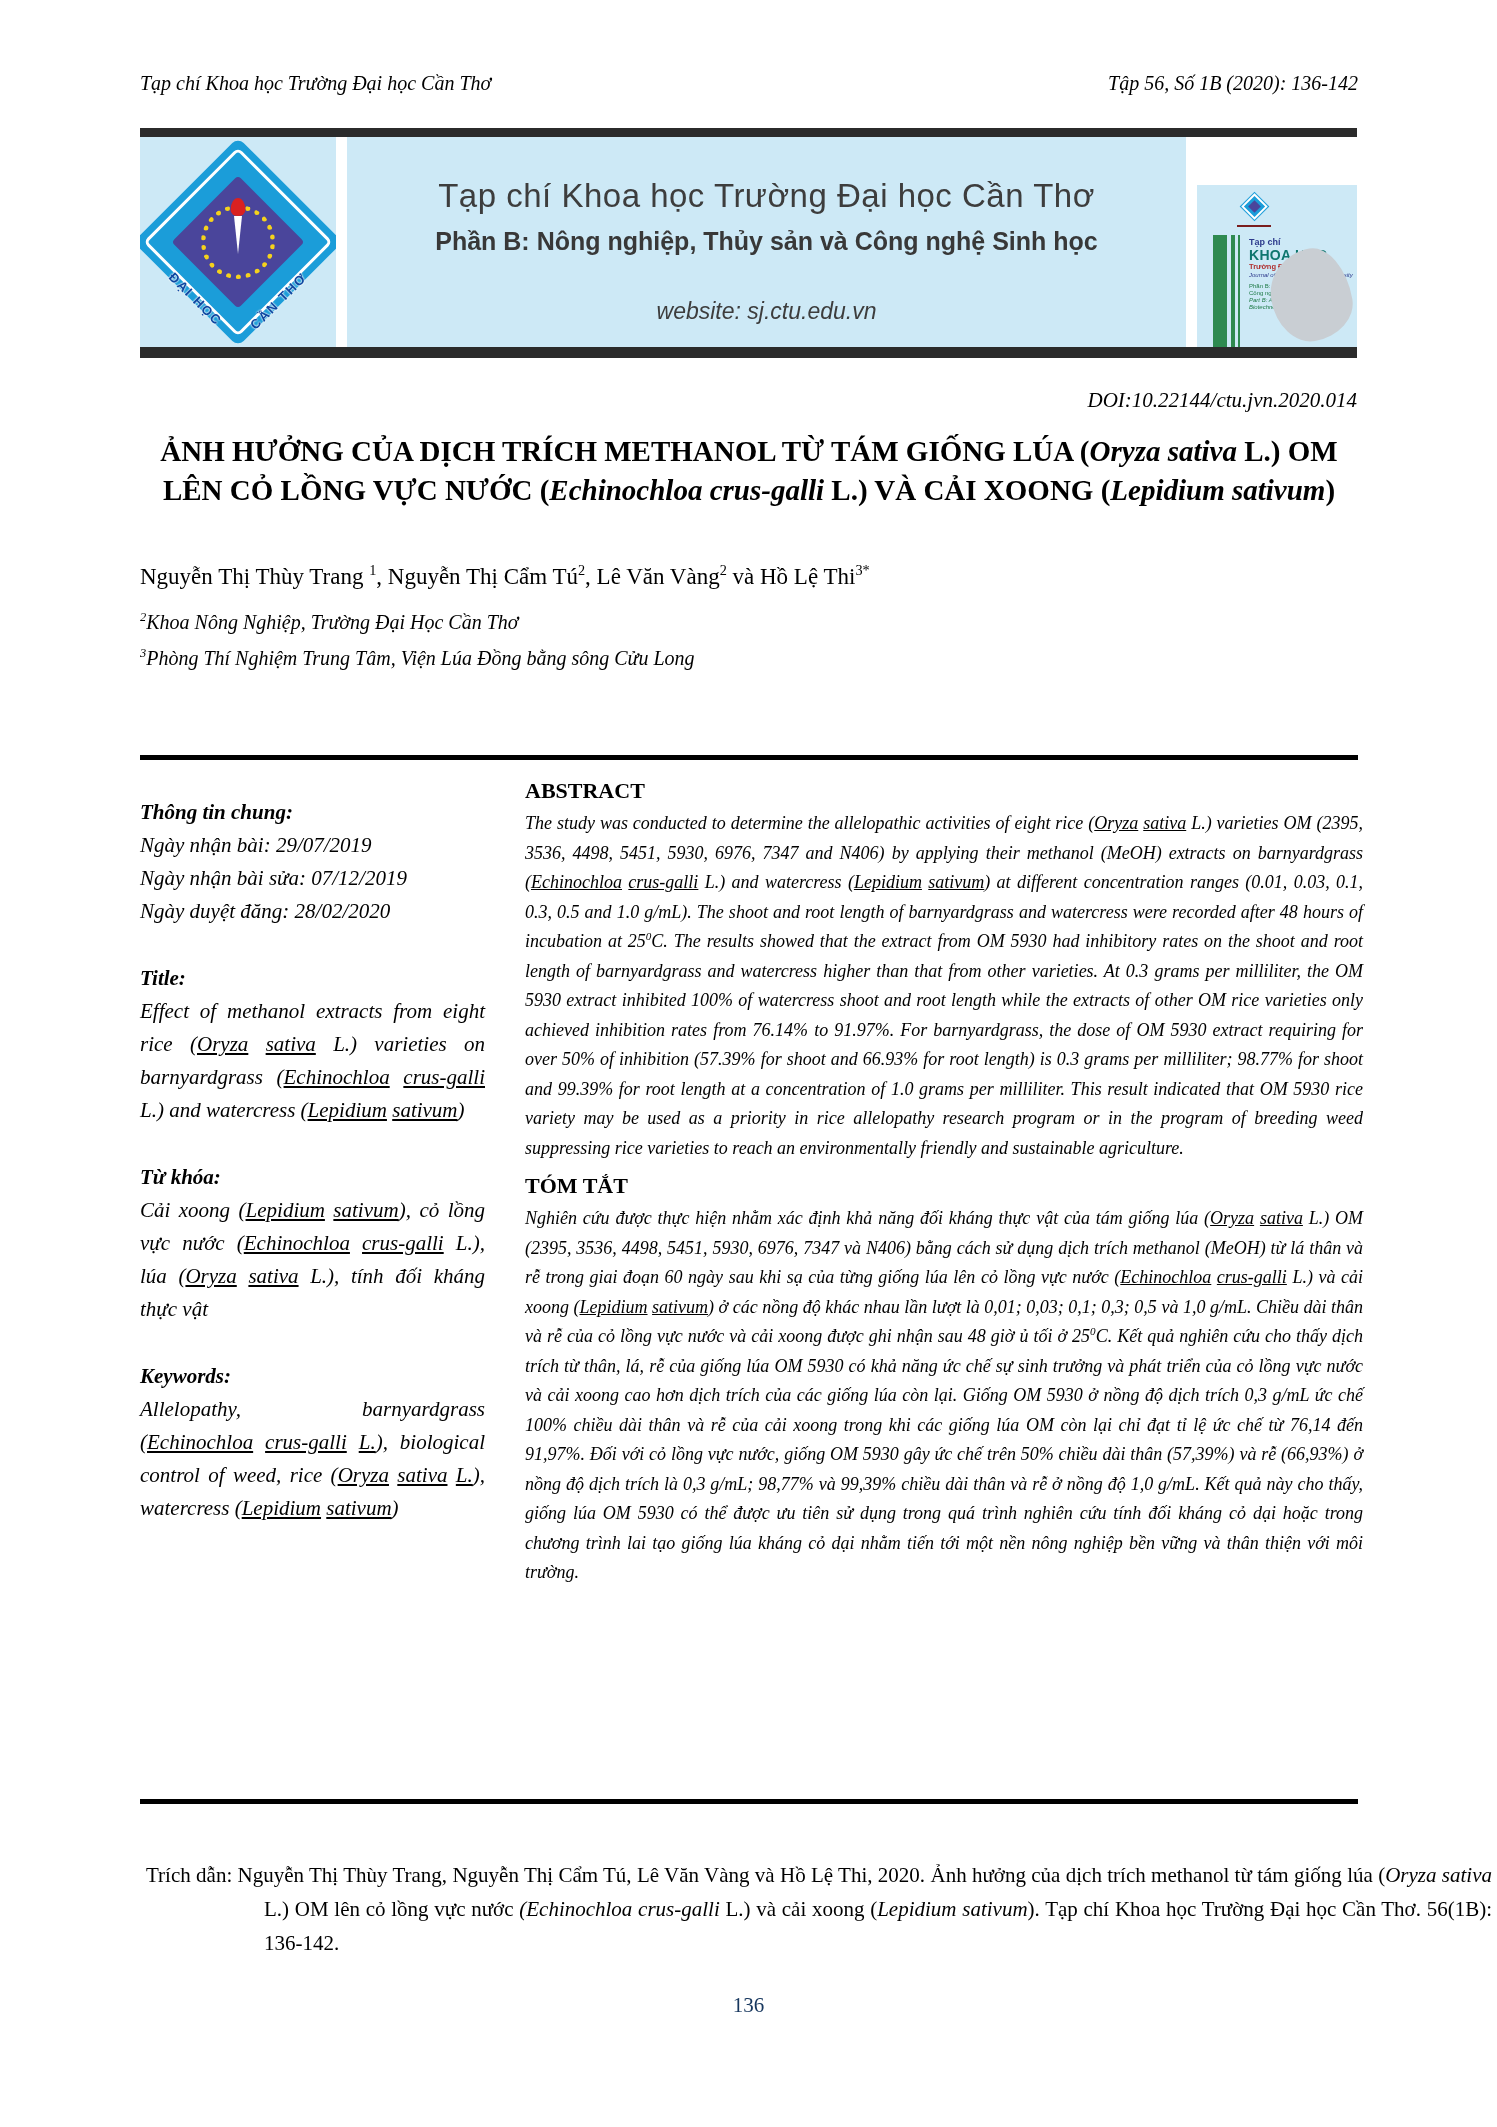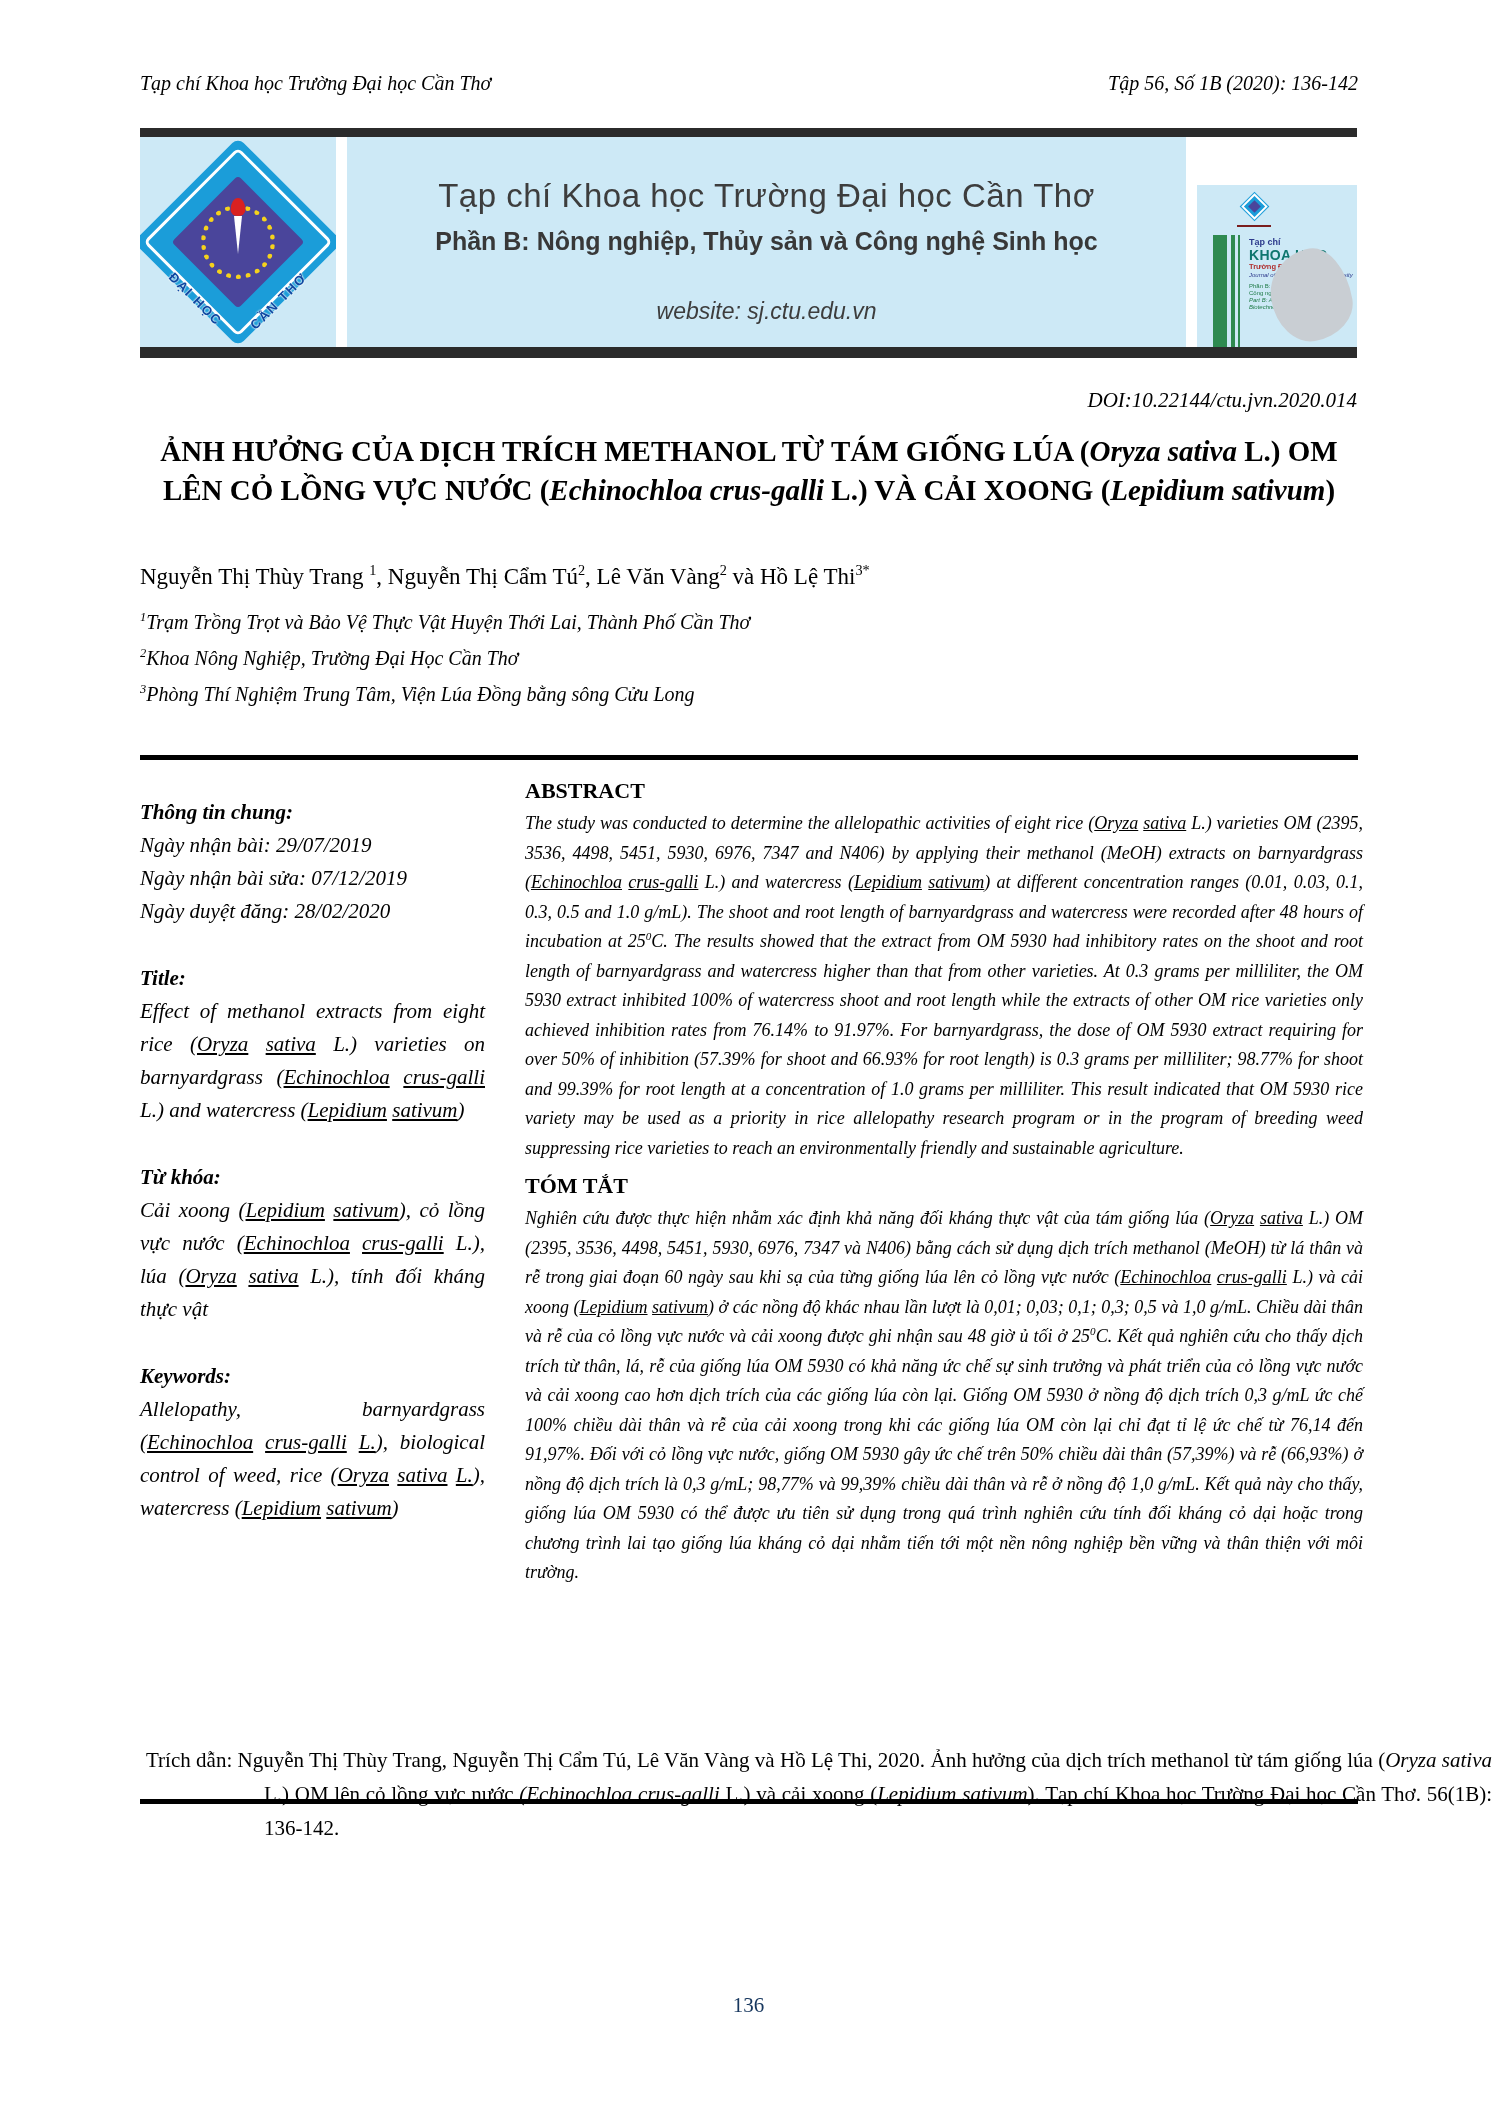--- a/index.html
+++ b/index.html
@@ -89,21 +89,21 @@
   .sb-h{font-weight:bold;margin:0 0 3px 0;}
   .sb-p{margin:0;text-align:justify;}
   .sb-block{margin-top:34px;}
   .sb-line{margin:0;}
   .col-right{position:absolute;top:770px;left:525px;width:838px;}
   .sec-h{font-weight:bold;font-size:22px;margin:8px 0 5px 0;}
   .abs-text{margin:0 0 10px 0;font-style:italic;font-size:18px;line-height:29.5px;
     text-align:justify;}
 
   
-  .citation{position:absolute;top:1743px;left:146px;width:1228px;
+  .citation{position:absolute;top:1858px;left:146px;width:1228px;
     font-size:21px;line-height:34px;text-align:justify;
     padding-left:118px;text-indent:-118px;margin:0;}
   .pageno{position:absolute;top:1993px;left:0;width:1497px;text-align:center;
     font-size:21px;color:#17375e;}
 </style>
 </head>
 <body>
 
 <div class="running-head">
   <span>Tạp chí Khoa học Trường Đại học Cần Thơ</span>
@@ -156,21 +156,20 @@
 
   </div>
   <div class="bbar bottom"></div>
 </div>
 
 <div class="doi">DOI:10.22144/ctu.jvn.2020.014</div>
 
 <h1 class="art-title"><span>ẢNH HƯỞNG CỦA DỊCH TRÍCH METHANOL TỪ TÁM GIỐNG LÚA (</span><span style="font-style: italic;">Oryza sativa</span><span> L.) OM LÊN CỎ LỒNG VỰC NƯỚC (</span><span style="font-style: italic;">Echinochloa crus-galli</span><span> L.) VÀ CẢI XOONG (</span><span style="font-style: italic;">Lepidium sativum</span><span>)</span></h1>
 <div class="authors"><span>Nguyễn Thị Thùy Trang </span><sup>1</sup><span>, Nguyễn Thị Cẩm Tú</span><sup>2</sup><span>, Lê Văn Vàng</span><sup>2</sup><span> và Hồ Lệ Thi</span><sup>3*</sup></div>
 <div class="affils">
-  <div><sup>1</sup><span>Trạm Trồng Trọt và Bảo Vệ Thực Vật Huyện Thới Lai, Thành Phố Cần Thơ</span></div>
   <div><sup>2</sup><span>Khoa Nông Nghiệp, Trường Đại Học Cần Thơ</span></div>
   <div><sup>3</sup><span>Phòng Thí Nghiệm Trung Tâm, Viện Lúa Đồng bằng sông Cửu Long</span></div>
 </div>
 
 <div class="rule rule1"></div>
 
 <div class="col-left">
   <div>
     <p class="sb-h sb-line">Thông tin chung:</p>
     <p class="sb-line">Ngày nhận bài: 29/07/2019</p>

